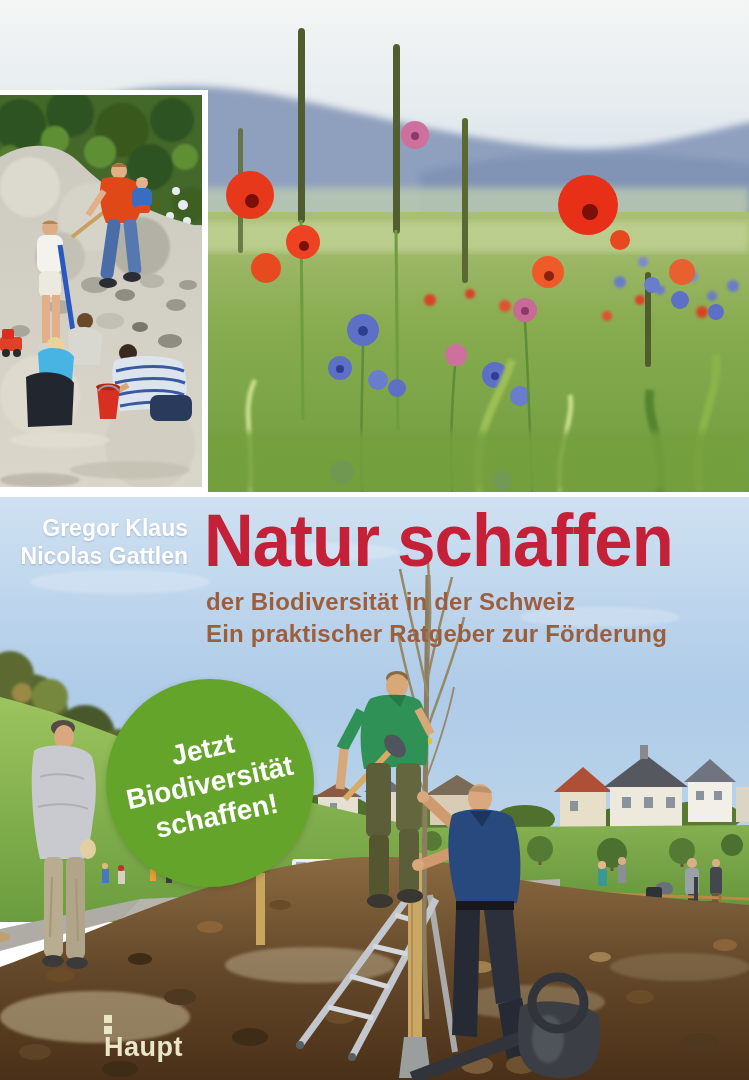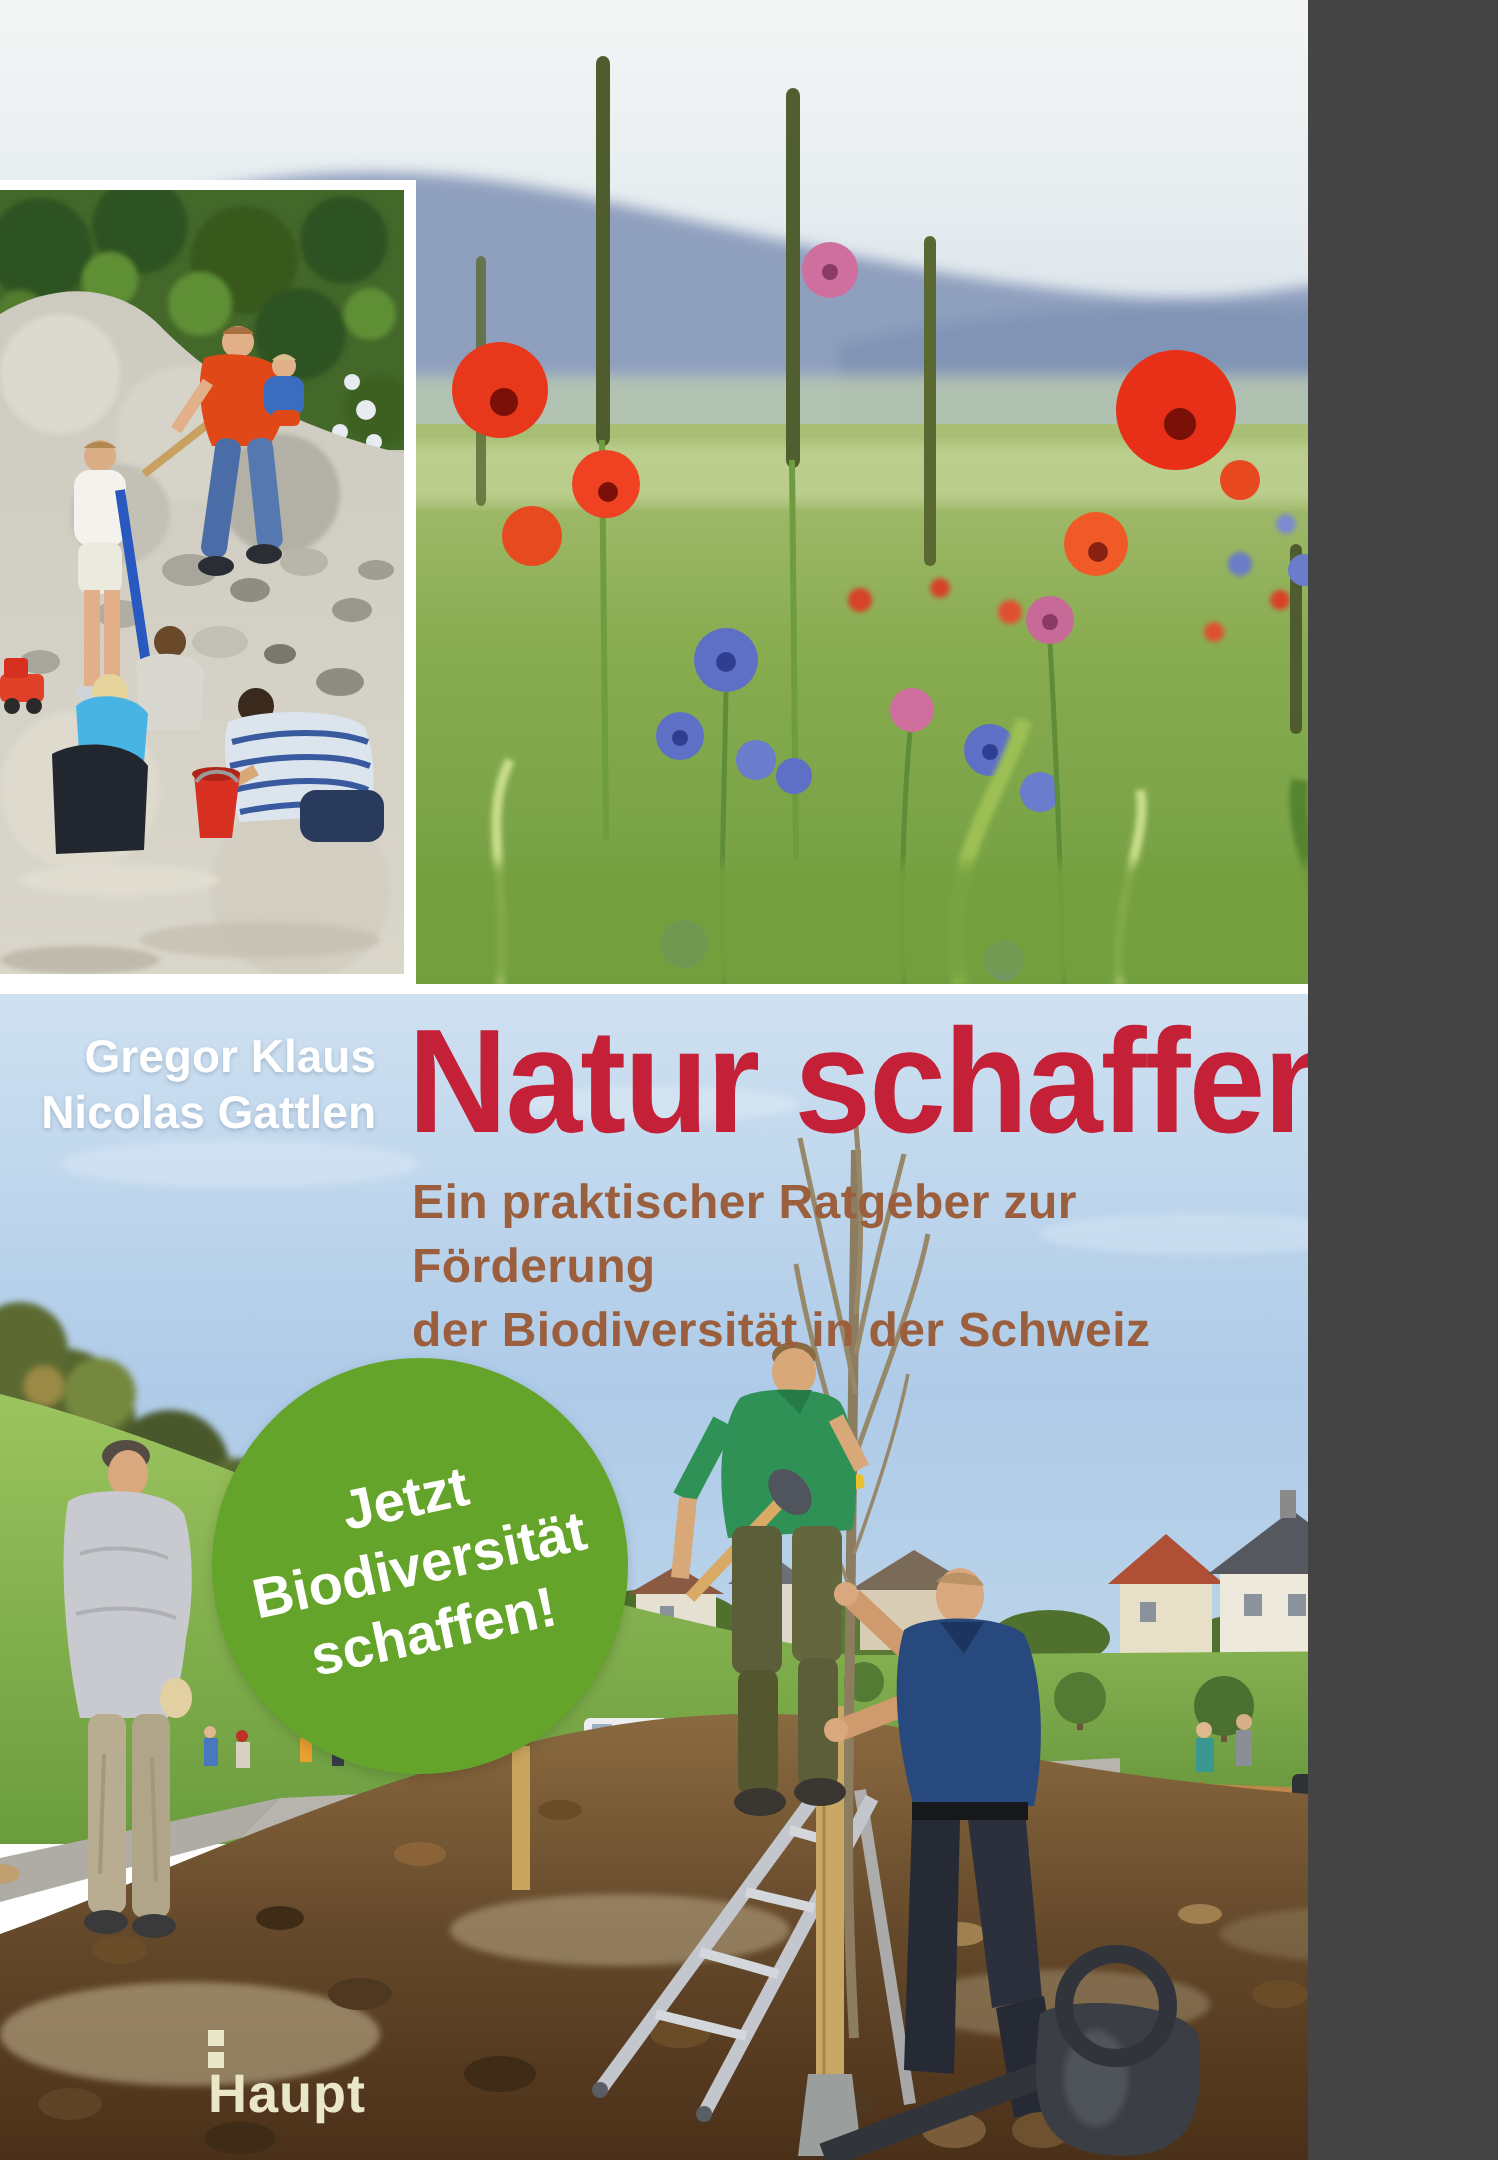--- a/index.html
+++ b/index.html
@@ -1,20 +1,20 @@
 <!DOCTYPE html>
 <html style="--title-red: #c42038; --subtitle-brown: #9b5f3e; --badge-green: #65a42b; --publisher-cream: #eae6c8; --author-white: #ffffff;"><head>
 <meta charset="utf-8">
 <style>
   :root{
     --title-red:#c42038; --subtitle-brown:#9b5f3e; --badge-green:#65a42b;
     --publisher-cream:#eae6c8; --author-white:#ffffff;
   }
   html,body{margin:0;padding:0;background:#444;}
-  .cover{position:relative;width:654px;height:1080px;background:#ffffff;overflow:hidden;
+  .cover{position:relative;width:749px;height:1080px;background:#ffffff;overflow:hidden;
          font-family:"Liberation Sans","DejaVu Sans",sans-serif;}
   .photo{position:absolute;overflow:hidden;}
   #meadow-photo{left:0;top:0;width:749px;height:492px;}
   #children-photo{left:0;top:90px;width:208px;height:402px;background:#fff;
                   border-top:5px solid #fff;border-right:6px solid #fff;border-bottom:5px solid #fff;box-sizing:border-box;}
   #bottom-photo{left:0;top:497px;width:749px;height:583px;}
   svg{display:block;}
 
   .authors{position:absolute;left:0;top:514px;width:188px;text-align:right;
            color:var(--author-white);font-weight:bold;font-size:23px;line-height:28px;
@@ -552,22 +552,22 @@
   </div>
 
   <div class="authors">
     <div>Gregor Klaus</div>
     <div>Nicolas Gattlen</div>
   </div>
 
   <div class="title">Natur schaffen</div>
 
   <div class="subtitle">
+    <div>der Biodiversität in der Schweiz</div>
     <div>Ein praktischer Ratgeber zur Förderung</div>
-    <div>der Biodiversität in der Schweiz</div>
   </div>
 
   <div class="badge">
     <div class="badge-text">
       <div>Jetzt</div>
       <div>Biodiversität</div>
       <div>schaffen!</div>
     </div>
   </div>
 

